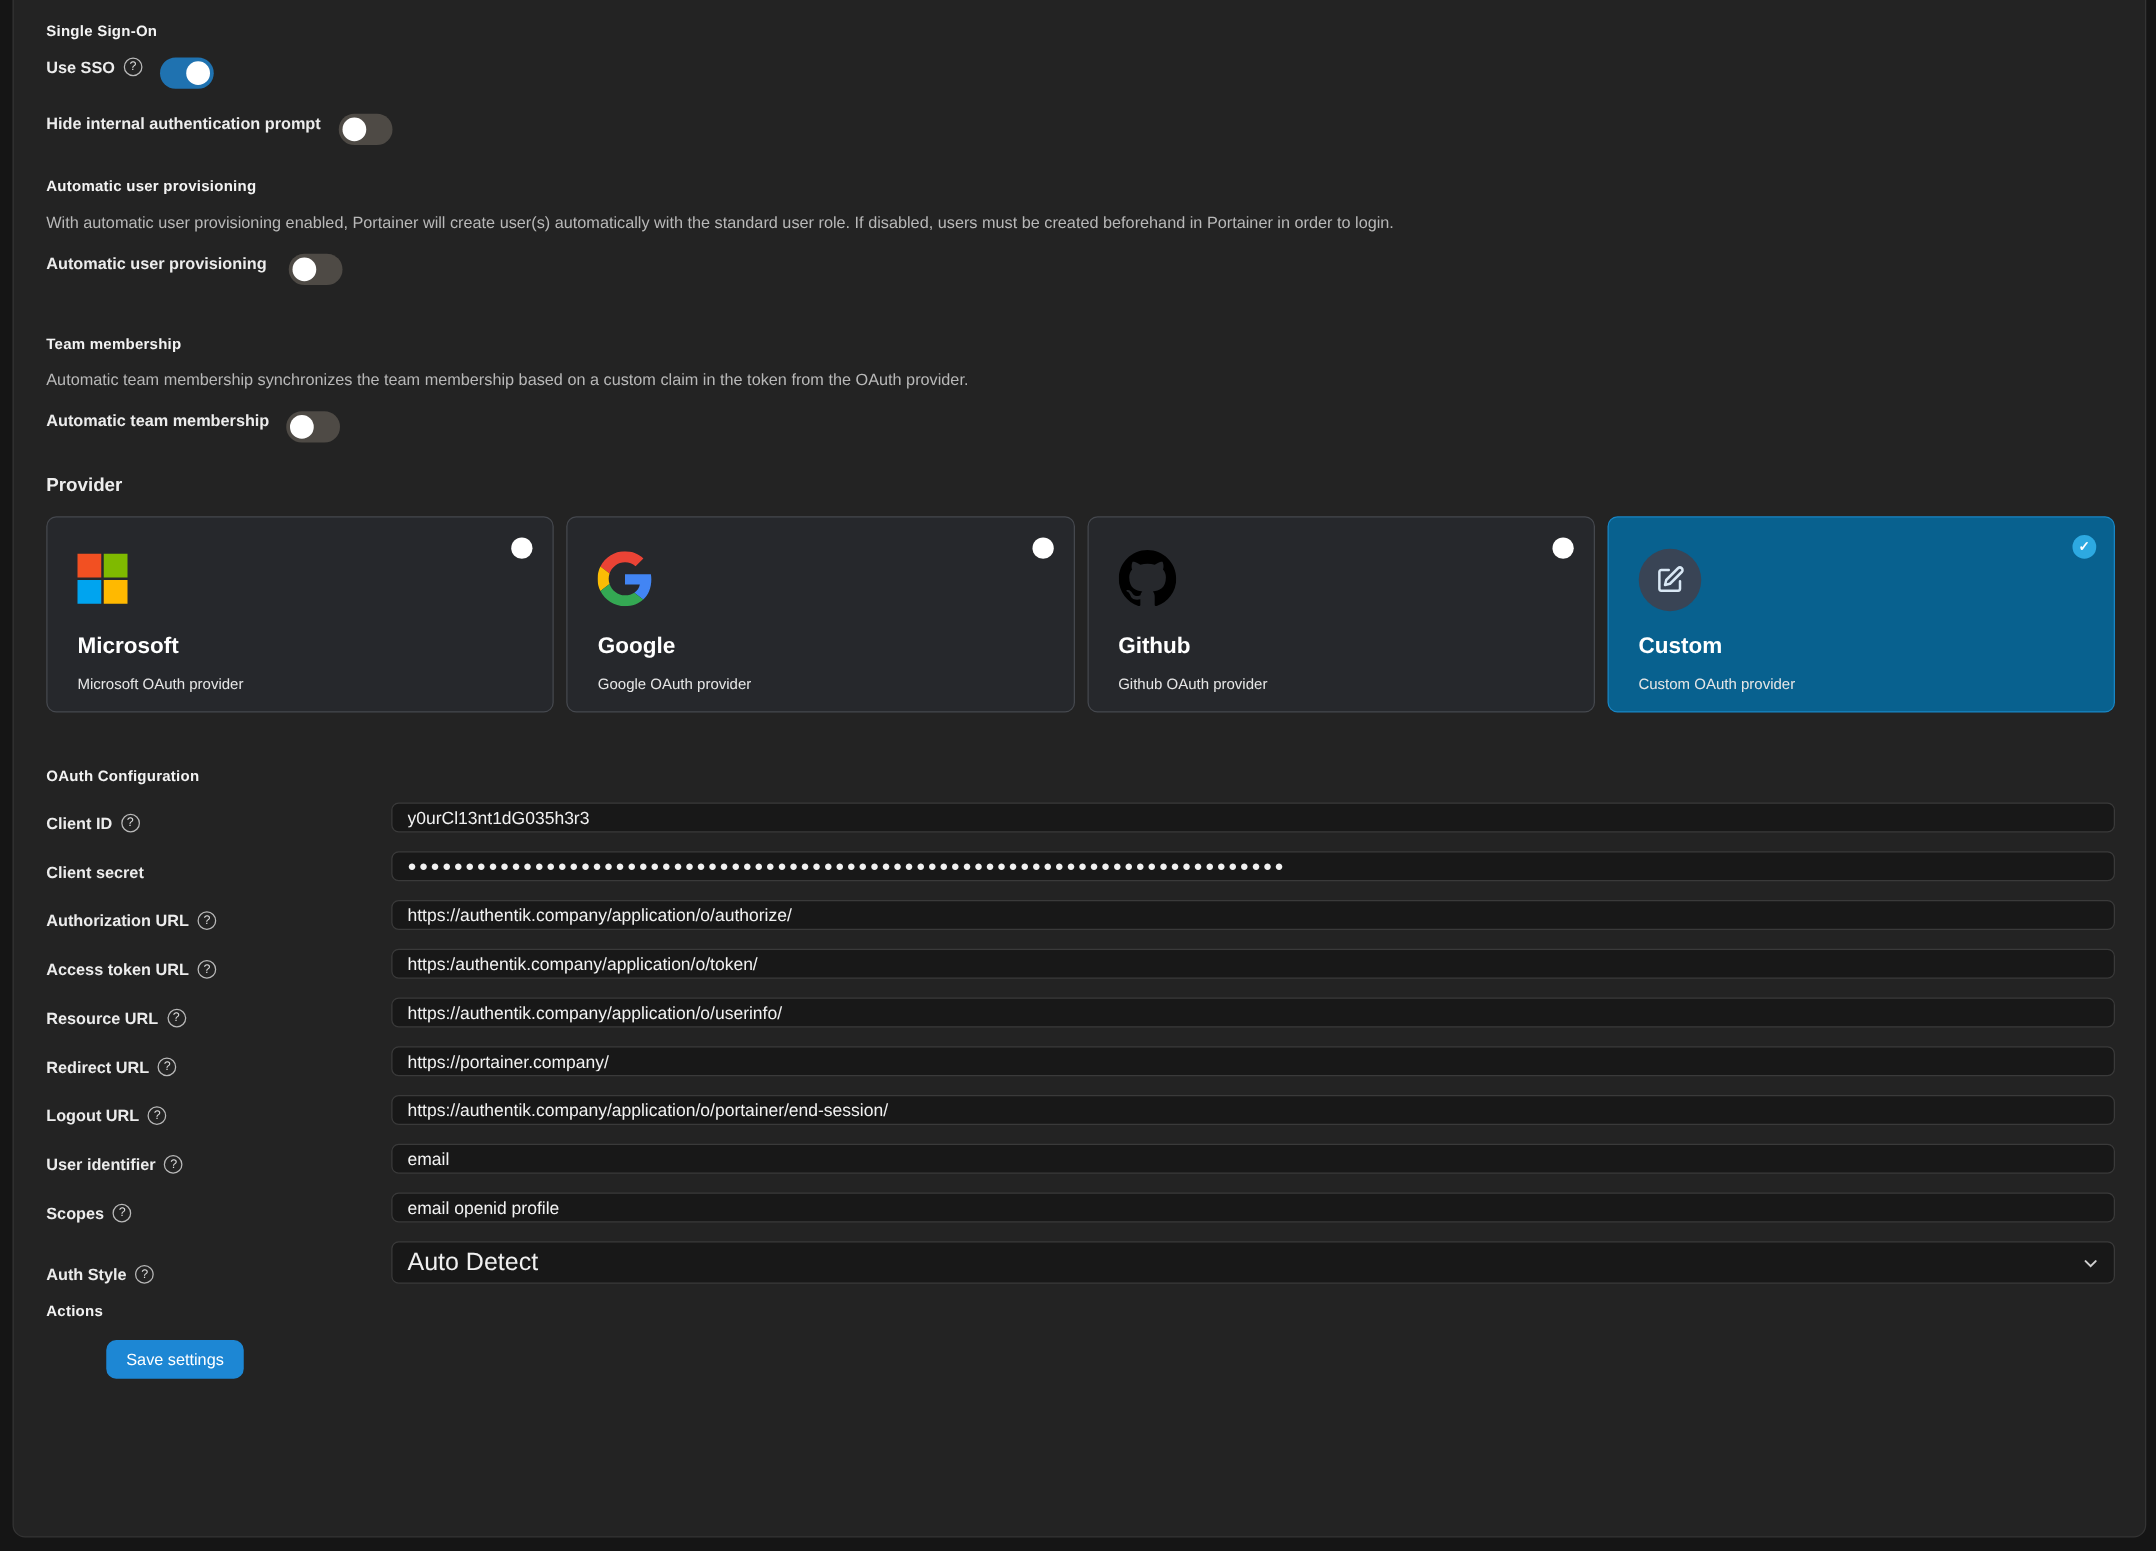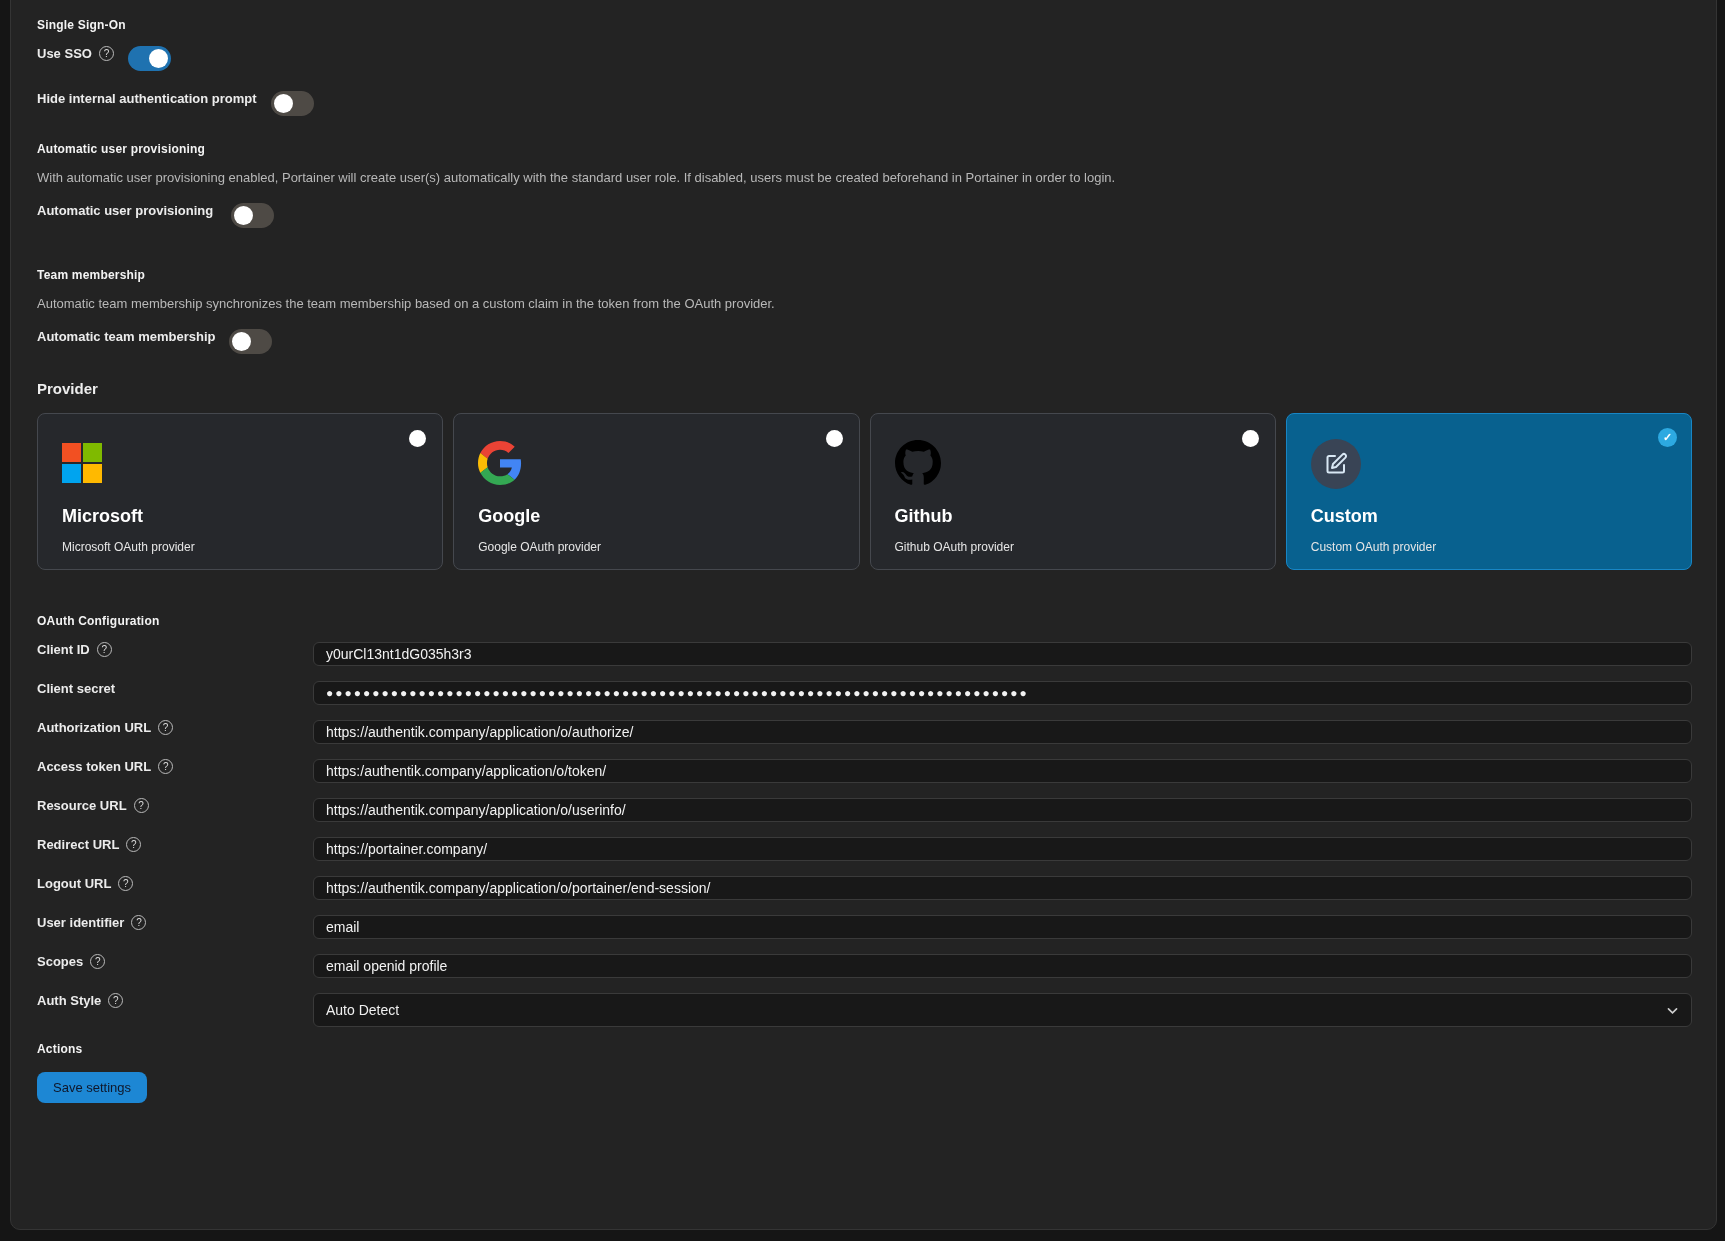--- a/index.html
+++ b/index.html
@@ -64,40 +64,40 @@
   .check-badge{
     position:absolute;top:14px;right:14px;width:19px;height:19px;border-radius:50%;
     background:var(--badge-blue);color:#fff;font-size:11px;font-weight:700;
     display:flex;align-items:center;justify-content:center;
   }
   .ms-grid{width:40px;height:40px;display:grid;grid-template-columns:19px 19px;grid-template-rows:19px 19px;gap:2px;}
   .ms-grid i{display:block;}
   .logo-box{height:48px;display:flex;align-items:center;}
   .custom-ic{width:50px;height:50px;border-radius:50%;background:#394455;display:flex;align-items:center;justify-content:center;}
 
-  .form-row{display:flex;align-items:flex-start;margin-bottom:15px;}
+  .form-row{display:flex;align-items:flex-end;margin-bottom:15px;}
   .form-label{width:276px;flex:none;font-size:13px;font-weight:700;color:#ececec;display:flex;align-items:center;}
   .field{
     flex:1;height:24px;background:var(--input-bg);
     border:1px solid var(--input-border);border-radius:6px;
     color:#f2f2f2;font-size:14px;font-family:"Liberation Sans", sans-serif;
     padding:0 12px;outline:none;width:100%;
   }
   .secret{letter-spacing:2px;font-size:12px;}
   .select-box{
     flex:1;height:34px;background:var(--input-bg);
     border:1px solid var(--input-border);border-radius:6px;
     display:flex;align-items:center;justify-content:space-between;
-    padding:0 12px;font-size:14px;cursor:pointer;
+    padding:0 12px;font-size:20px;cursor:pointer;
   }
   .chev{color:#cfcfcf;flex:none;}
   .save-btn{
-    display:inline-block;background:var(--btn-blue);color:#0f172a;border:none;
+    display:inline-block;background:var(--btn-blue);color:#ffffff;border:none;
     font-family:"Liberation Sans", sans-serif;font-size:13px;font-weight:400;
-    padding:8px 16px;border-radius:8px;cursor:pointer;margin-top:2px;
+    padding:8px 16px;border-radius:8px;cursor:pointer;margin-top:2px;margin-left:48px;
   }
   .mt-actions{margin-top:8px;}
 </style>
 </head>
 <body>
 
 <div class="panel">
 
   
   <h2 class="section">Single Sign-On</h2>

